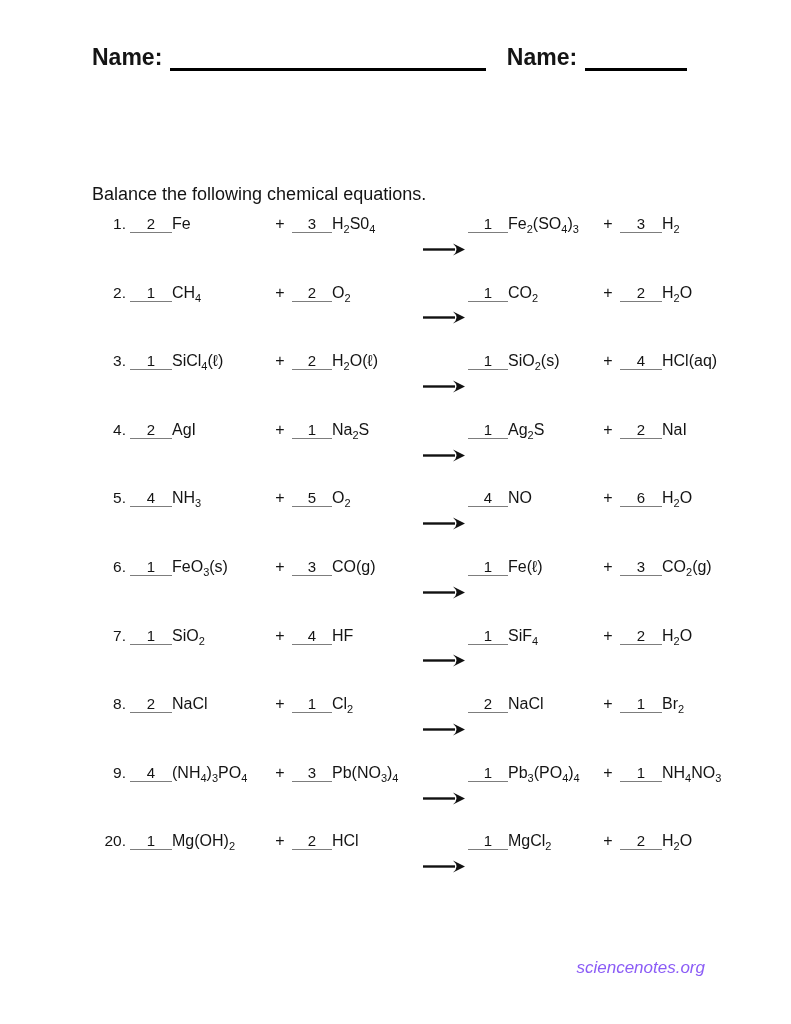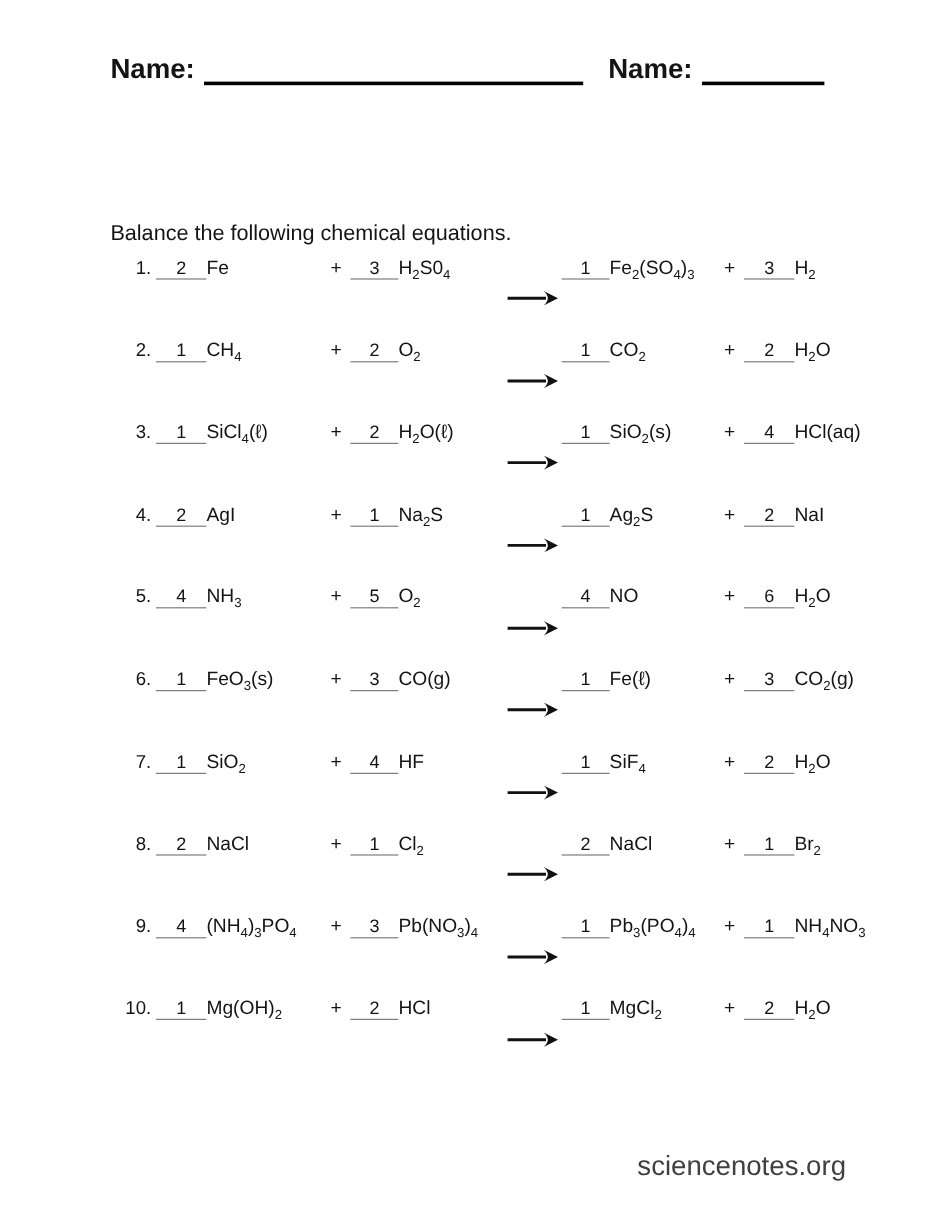--- a/index.html
+++ b/index.html
@@ -39,21 +39,21 @@
   }
   .b1{width:42px;} .b2{width:40px;} .b3{width:40px;} .b4{width:42px;}
   .formula{text-align:left;white-space:nowrap;}
   .formula sub{font-size:11px;line-height:0;}
   .f1{width:96px;} .f2{width:88px;} .f3{width:88px;} .f4{width:86px;}
   .plus{width:24px;text-align:center;font-size:16px;}
   .arrow-box{width:48px;text-align:center;align-self:center;position:relative;top:2px;}
   
   .footer{
     position:absolute;top:958px;right:86px;
-    color:#404040;font-size:23px;
+    color:#8b5cf6;font-size:17px;font-style:italic;
   }
 </style>
 </head>
 <body>
 
 <div class="page">
 
   <div class="name-date">
     <span>Name:</span>
     <span class="write-line name-line"></span>
@@ -240,21 +240,21 @@
       </svg>
     </span>
     <span class="blank b3"><span class="coef">1</span></span>
     <span class="formula f3">Pb<sub>3</sub>(PO<sub>4</sub>)<sub>4</sub></span>
     <span class="plus">+</span>
     <span class="blank b4"><span class="coef">1</span></span>
     <span class="formula f4">NH<sub>4</sub>NO<sub>3</sub></span>
   </div>
 
   <div class="eq-row">
-    <span class="eq-num">10.</span>
+    <span class="eq-num">20.</span>
     <span class="blank b1"><span class="coef">1</span></span>
     <span class="formula f1">Mg(OH)<sub>2</sub></span>
     <span class="plus">+</span>
     <span class="blank b2"><span class="coef">2</span></span>
     <span class="formula f2">HCl</span>
     <span class="arrow-box">
       <svg width="44" height="15" viewBox="0 0 44 15" aria-hidden="true">
         <line x1="1" y1="7.5" x2="33" y2="7.5" stroke="#111" stroke-width="2.4"></line>
         <path d="M31 1.5 L43 7.5 L31 13.5 Q34.5 10.5 34.5 7.5 Q34.5 4.5 31 1.5 Z" fill="#111"></path>
       </svg>

